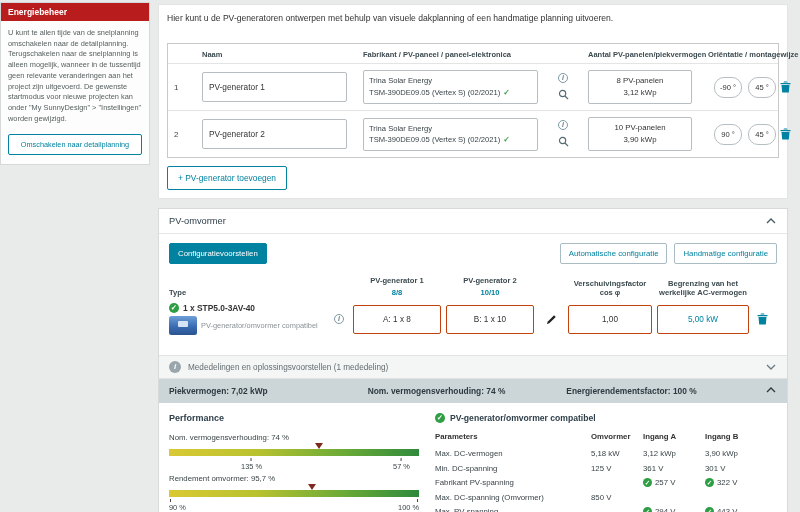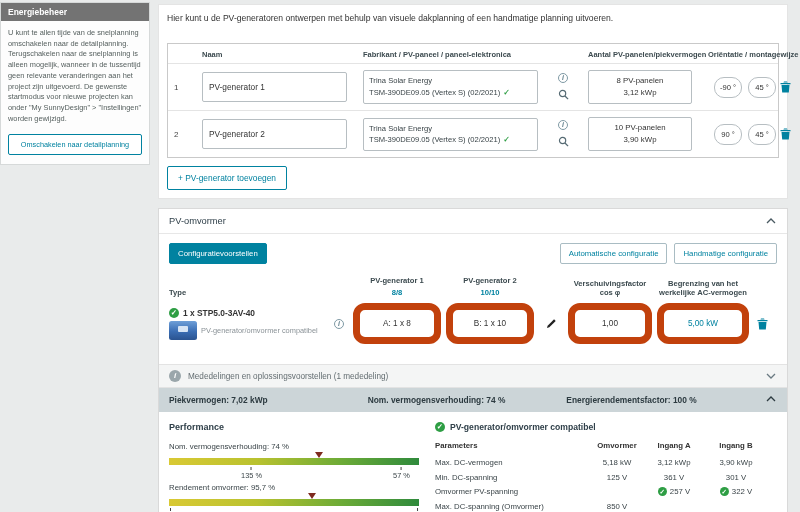--- a/index.html
+++ b/index.html
@@ -1,21 +1,21 @@
 <!DOCTYPE html>
 <html><head>
 <meta charset="utf-8">
 <style>
 *{box-sizing:border-box;margin:0;padding:0}
 html,body{width:800px;height:512px;overflow:hidden}
 body{font-family:"Liberation Sans",sans-serif;background:#e9ebeb;color:#333}
 .app{display:flex;width:800px;height:512px;overflow:hidden}
 
 .sidebar{width:150px;flex:none;margin-top:2px;background:#fdfdfd;border:1px solid #d6d9d9;align-self:flex-start}
-.sb-header{background:#737373;color:#fff;font-weight:bold;font-size:8.5px;padding:4px 7px}
+.sb-header{background:#b91c1c;color:#fff;font-weight:bold;font-size:8.5px;padding:4px 7px}
 .sb-body{padding:7px 7px 5px;font-size:7.4px;color:#56605f;line-height:1.45}
 .sb-btn{display:block;margin:4px 7px 9px;padding:5px 4px;background:#fff;border:1px solid #0082a0;color:#0082a0;font-size:7.3px;border-radius:2px;font-family:inherit;cursor:pointer;text-align:center;width:calc(100% - 14px)}
 
 .main{flex:1;min-width:0;padding:4px 12px 0 8px;overflow:hidden}
 .card{background:#fff;border:1px solid #ddd}
 .top-card{padding:6px 8px 8px;border-color:#e4e4e4}
 .intro{font-size:8.6px;margin:2px 0 20px;color:#333}
 
 .gen-table{border:1px solid #c9c9c9}
 .gt-grid{display:grid;grid-template-columns:12px 145px 175px 18px 104px 1fr;column-gap:16px;align-items:center;padding:4px 6px}
@@ -39,21 +39,21 @@
 .inv-header{display:flex;justify-content:space-between;align-items:center;padding:7px 10px;border-bottom:1px solid #e7e7e7;font-weight:normal;font-size:9.3px;color:#30404a}
 .inv-body{padding:9px 10px 10px}
 .toolbar{display:flex;align-items:center}
 .spacer{flex:1}
 .btn-primary{background:#0082a0;color:#fff;border:1px solid #0082a0;font-size:7.8px;padding:5px 8px;border-radius:2px;font-family:inherit;cursor:pointer}
 .btn-outline{background:#fff;border:1px solid #a9bcc3;color:#0082a0;font-size:7.8px;padding:5px 8px;border-radius:2px;margin-left:7px;font-family:inherit;cursor:pointer}
 .cfg{display:grid;grid-template-columns:160px 14px 88px 88px 24px 84px 92px 16px;column-gap:5px;align-items:center}
 .cfg-head{margin:12px 0 6px;font-size:7.6px;font-weight:bold;color:#3c4a4f;text-align:center;align-items:end}
 .type-h{text-align:left;align-self:end}
 .cnt{display:block;color:#0082a0;margin-top:3px;font-weight:bold}
-.vbox{border:7px solid #c2410c;border-radius:12px;text-align:center;padding:9px 2px;font-size:8.2px;cursor:pointer}
+.vbox{border:1px solid #c2410c;border-radius:2px;text-align:center;padding:9px 2px;font-size:8.2px;cursor:pointer}
 .vbox.teal{color:#0082a0}
 .type-cell{display:flex;flex-direction:column;gap:3px;cursor:pointer}
 .type-top{display:flex;align-items:center;gap:4px;font-weight:bold;font-size:8.4px}
 .type-bottom{display:flex;align-items:center;gap:4px;font-size:7.4px;color:#8a9297}
 .inv-img{width:28px;height:19px;border-radius:2.5px;background:linear-gradient(180deg,#6e9fd8,#3a6db3 55%,#2a5390);position:relative;flex:none}
 .inv-img::after{content:"";position:absolute;left:9px;top:5px;width:10px;height:6px;background:#d6e4f4;border-radius:1px}
 .chk{width:10px;height:10px;border-radius:50%;background:#2e9e44;color:#fff;font-size:7.5px;line-height:10px;text-align:center;display:inline-block;flex:none;font-weight:bold}
 .chk.sm{width:9px;height:9px;font-size:6.5px;line-height:9px}
 .info-i{width:10px;height:10px;border-radius:50%;border:1px solid #7f9aa5;color:#62808d;font-size:7px;line-height:8.5px;text-align:center;display:inline-block;font-style:italic;font-weight:bold;flex:none;cursor:pointer}
 
@@ -81,21 +81,21 @@
 .stats{margin-top:9px}
 .stat{display:flex;font-size:7.8px;margin:6px 0;color:#3a4448}
 .stat .lbl{width:152px}
 .stat .val{width:80px;text-align:right}
 
 .params{width:392px;flex:none;margin-left:16px}
 .params-title{display:flex;align-items:center;gap:5px;font-weight:bold;font-size:8.6px;margin-bottom:9px;color:#30404a}
 .prow{display:flex;align-items:center;margin:5.5px 0;font-size:7.8px;color:#3a4448}
 .prow.phead{font-weight:bold;color:#333;margin-bottom:8px}
 .pc-label{width:156px;flex:none}
-.pc{flex:none;display:flex;justify-content:center;align-items:center;gap:3px}
+.pc{flex:none;display:flex;justify-content:flex-start;align-items:center;gap:3px}
 .pc-inv{width:52px}
 .pc-a{width:62px}
 .pc-b{width:62px}
 .pc-c{width:58px;color:#b3babd}
 </style>
 </head>
 <body>
 
 <div class="app">
 
@@ -366,21 +366,21 @@
               </div>
             <div class="pc pc-a">
                 <span>361 V</span>
               </div>
             <div class="pc pc-b">
                 <span>301 V</span>
               </div>
             <div class="pc pc-c"></div>
           </div>
           <div class="prow">
-            <div class="pc-label">Omvormer PV-spanning</div>
+            <div class="pc-label">Fabrikant PV-spanning</div>
             <div class="pc pc-inv">
                 <span></span>
               </div>
             <div class="pc pc-a">
                 <span class="chk sm">✓</span>
                 <span>257 V</span>
               </div>
             <div class="pc pc-b">
                 <span class="chk sm">✓</span>
                 <span>322 V</span>

